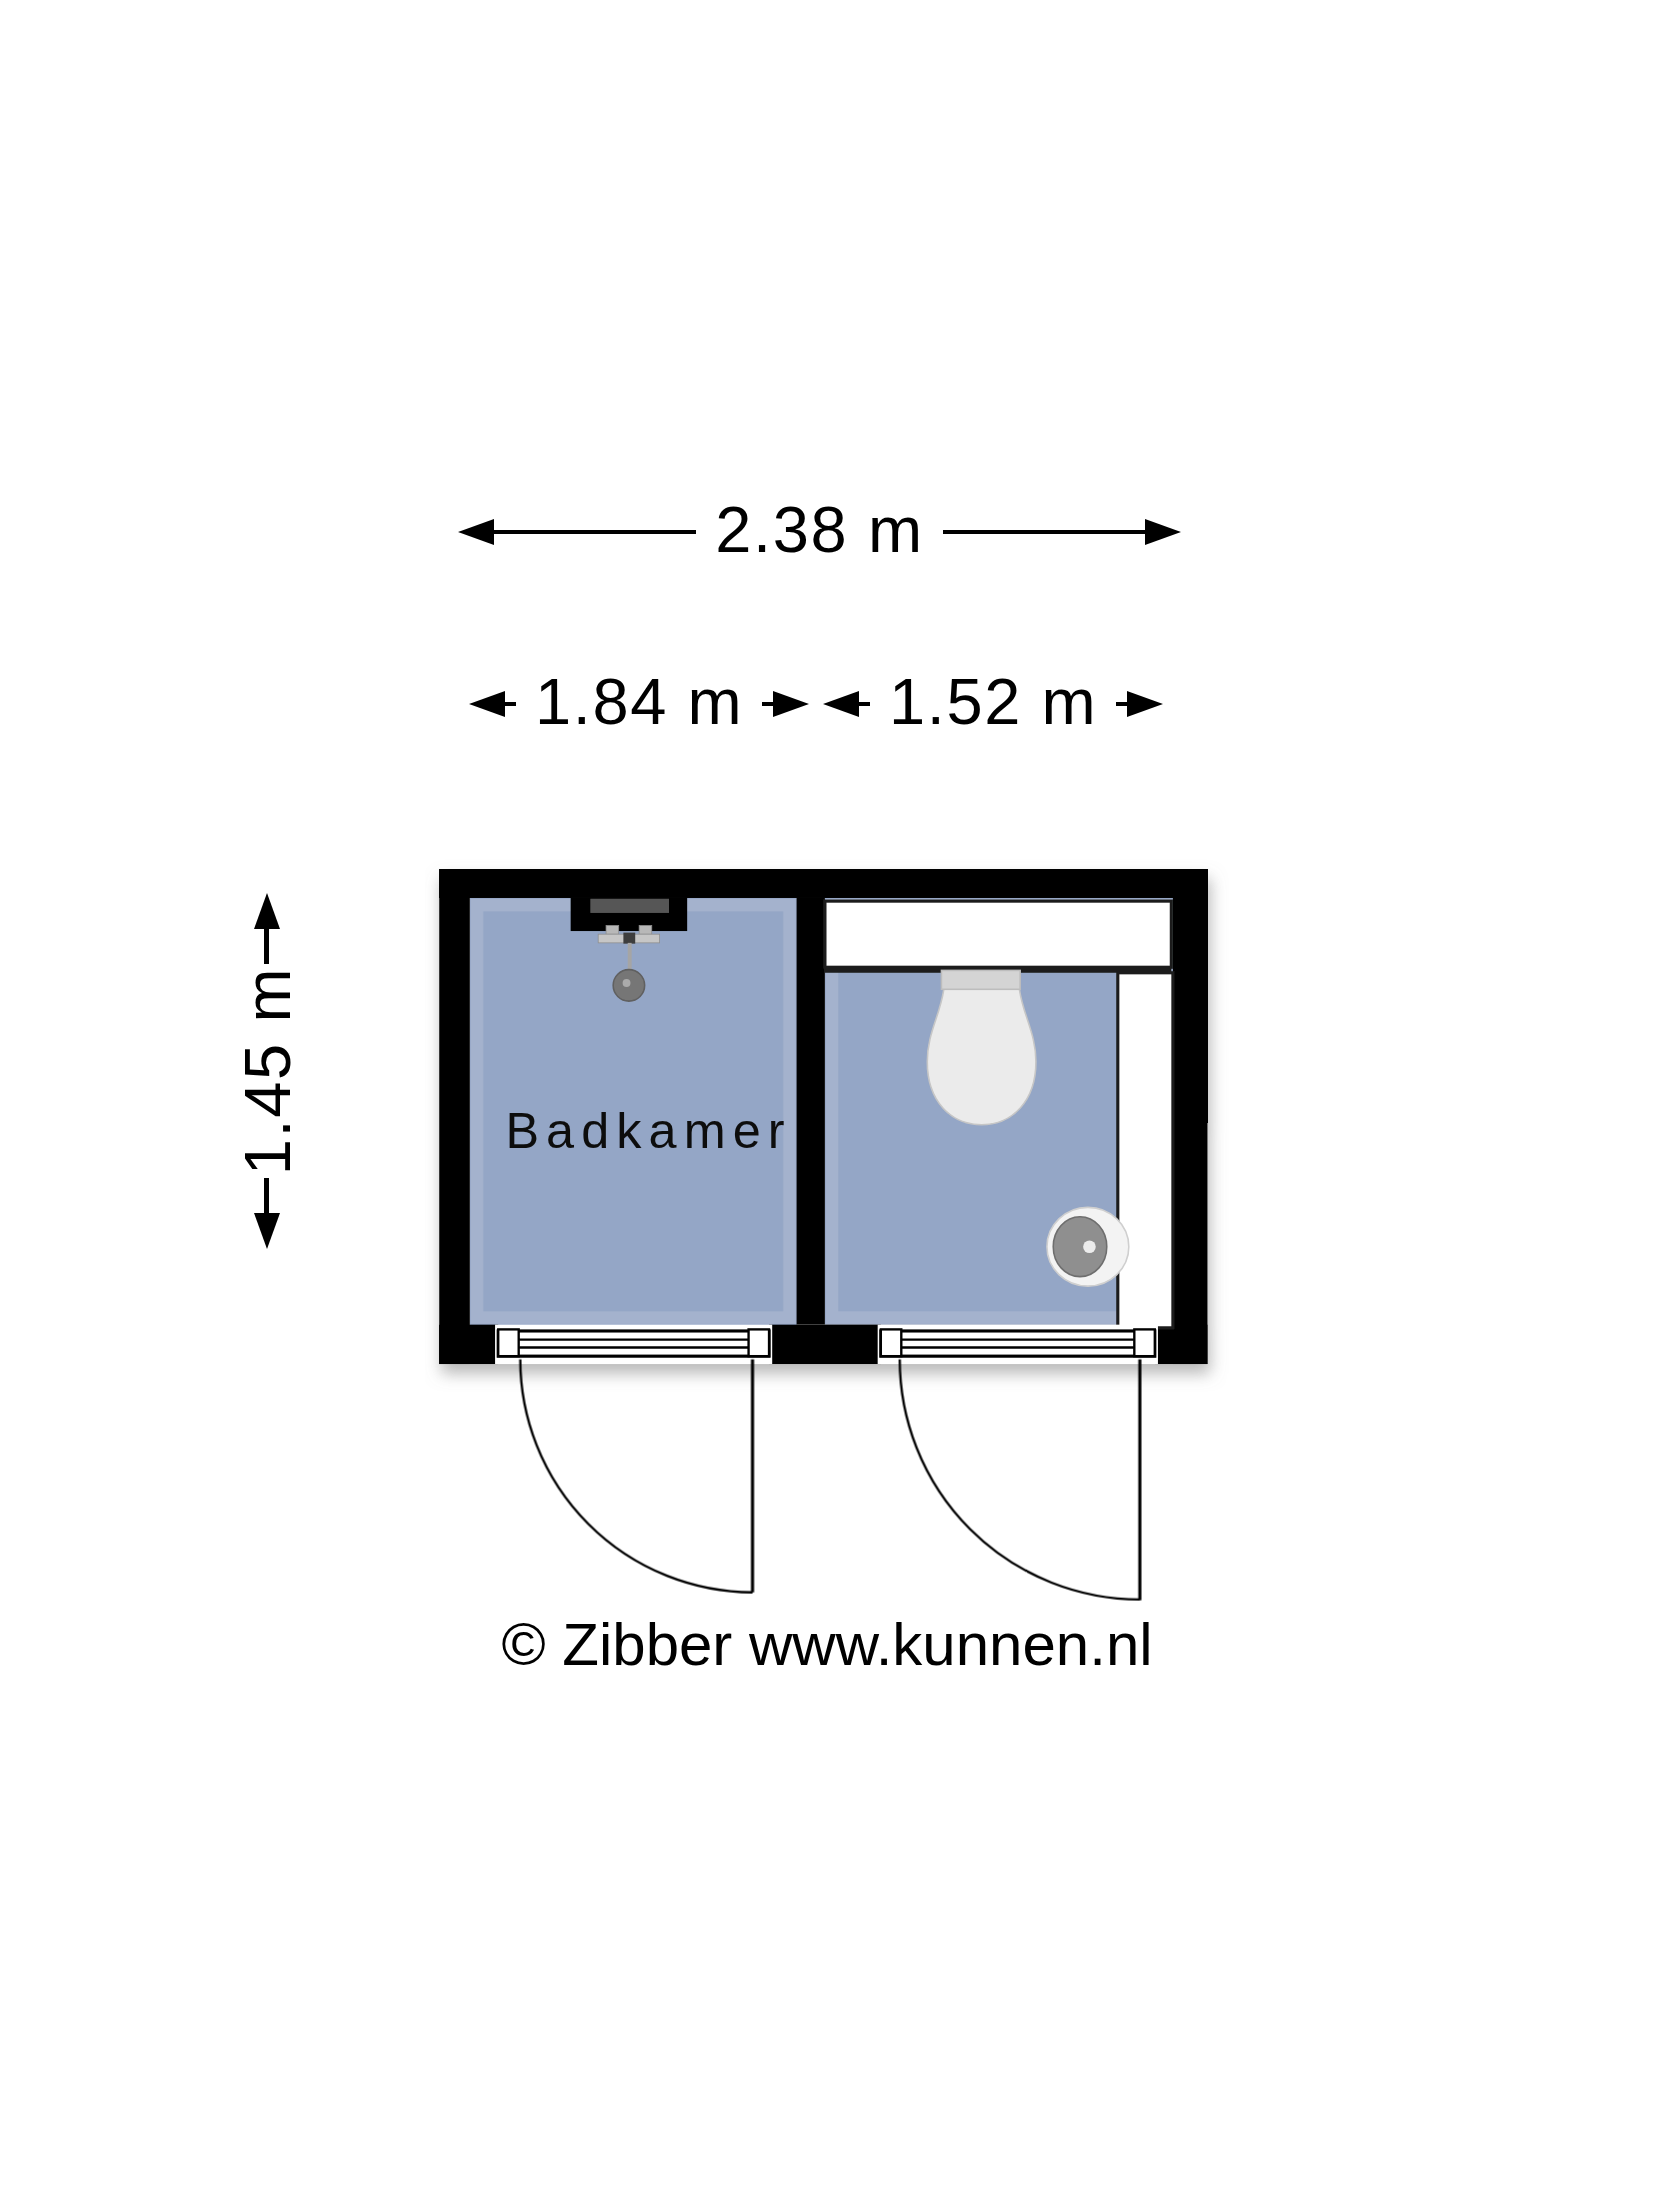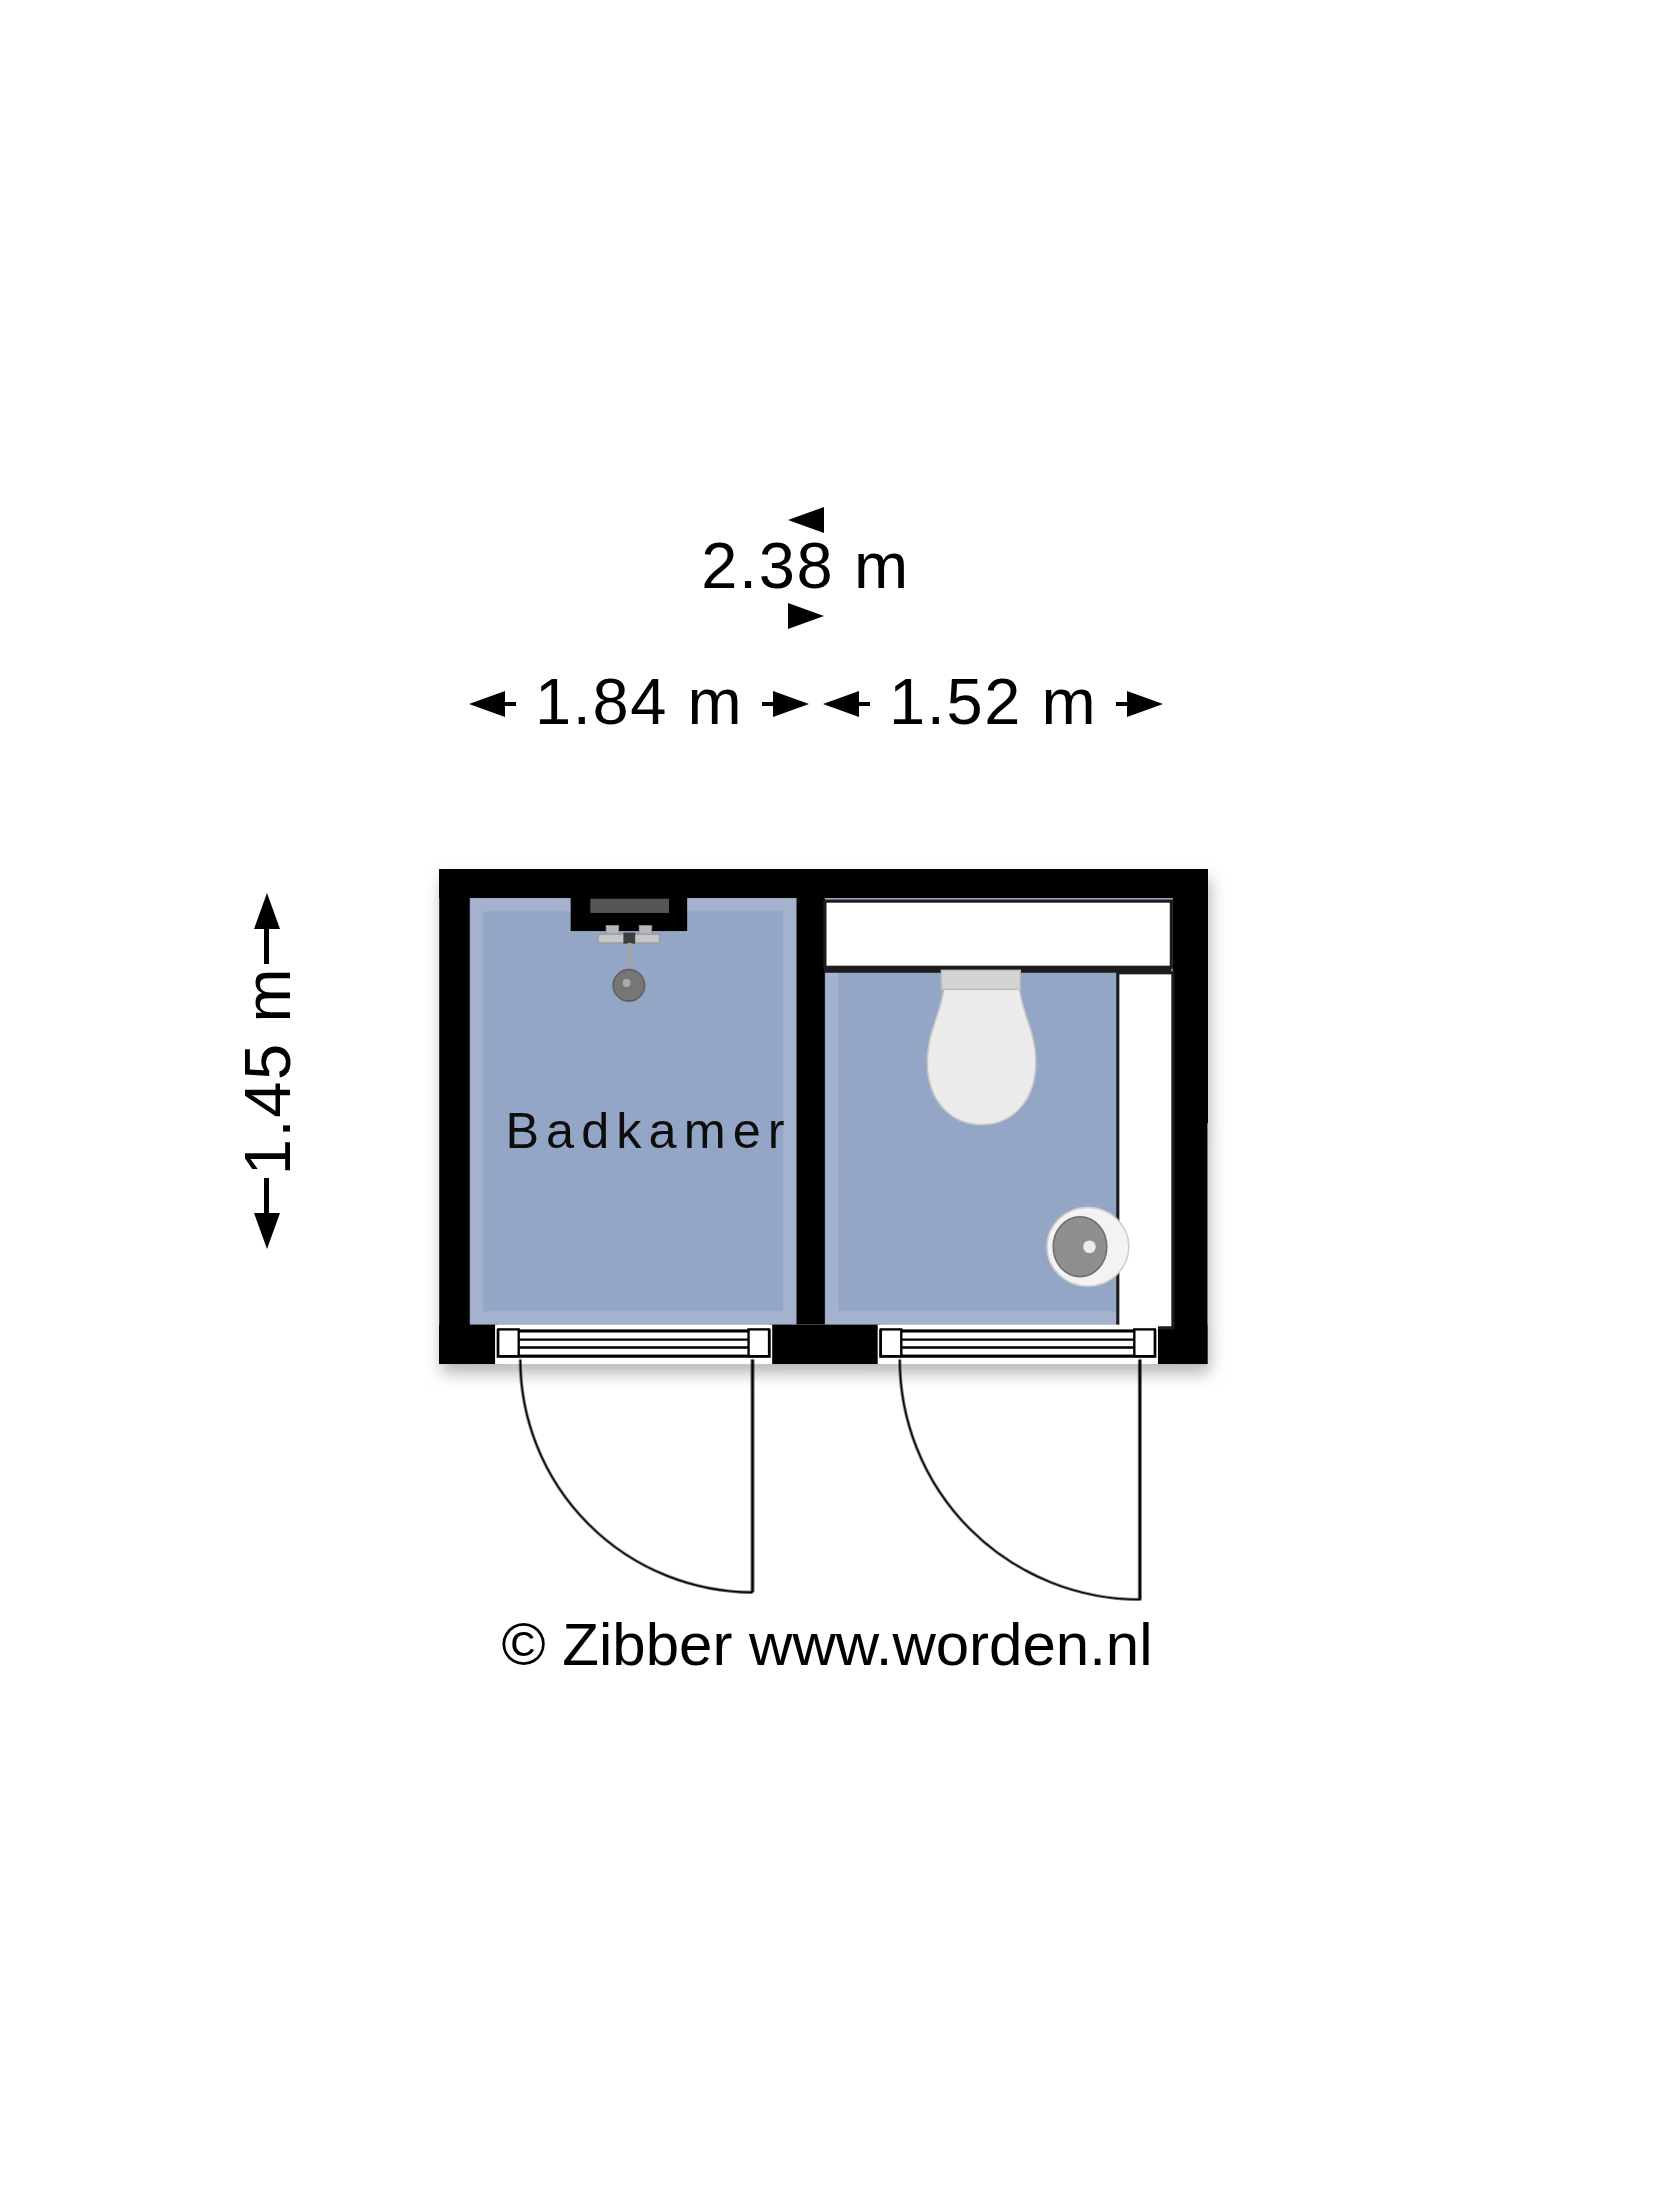--- a/index.html
+++ b/index.html
@@ -40,21 +40,21 @@
 
   
   #footer{position:absolute;left:0;top:1611px;width:1654px;text-align:center;
           font-size:60px;line-height:68px;color:#000;}
 </style>
 </head>
 <body>
 
 <div id="page">
 
-  <div class="dimrow" style="left:444px;top:507px;width:723px;flex-direction:column;">
+  <div class="dimrow" style="left:458px;top:507px;width:723px;">
     <div class="ah ah-left"></div>
     <div class="dim-line"></div>
     <div class="dim-label">2.38 m</div>
     <div class="dim-line"></div>
     <div class="ah ah-right"></div>
   </div>
 
   <div class="dimrow" style="left:469px;top:679px;width:331px;">
     <div class="ah ah-left"></div>
     <div class="dim-line stub"></div>
@@ -155,17 +155,17 @@
       <line class="leaf" x1="956" y1="1726" x2="956" y2="2022"></line>
       <path class="swing" d="M 661 1726 A 296 296 0 0 0 956 2022"></path>
     </g>
     <g>
       <line class="leaf" x1="1448" y1="1726" x2="1448" y2="2032"></line>
       <path class="swing" d="M 1143 1726 A 305 305 0 0 0 1448 2031"></path>
     </g>
   </svg>
 
   <div id="footer">
-    <div>© Zibber www.worden.nl</div>
+    <div>© Zibber www.kunnen.nl</div>
   </div>
 
 </div>
 
 
 </body></html>

